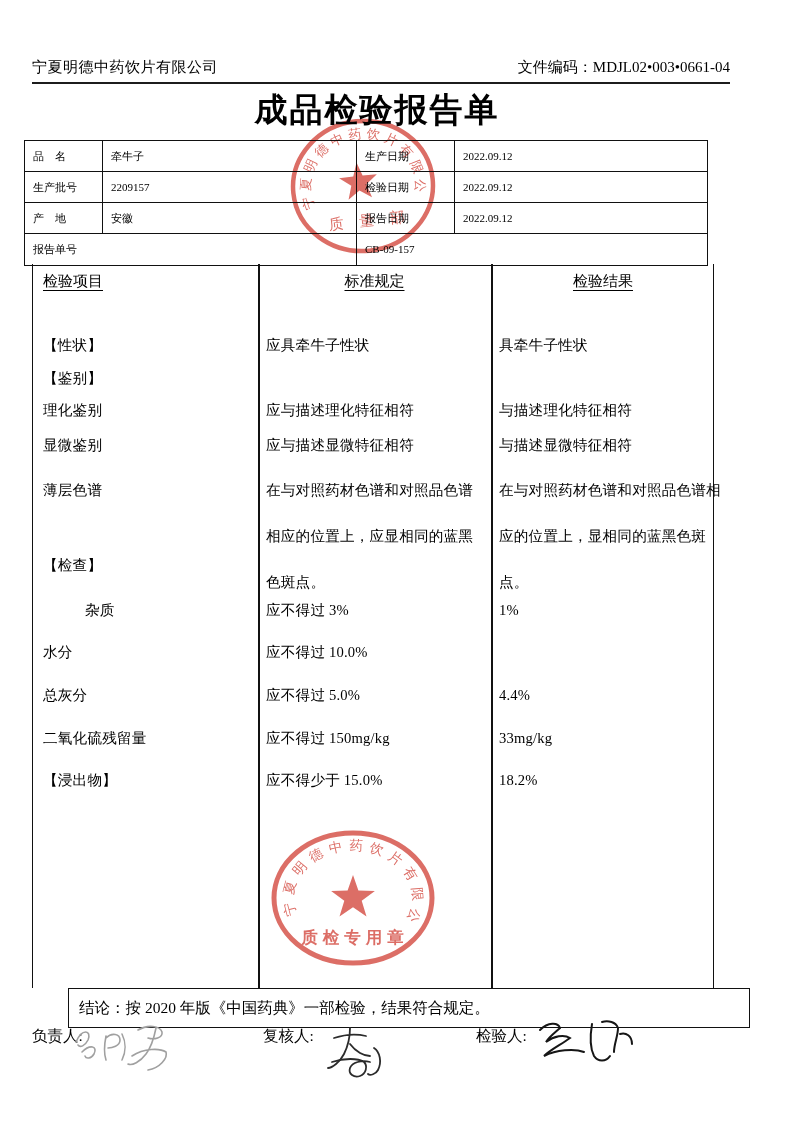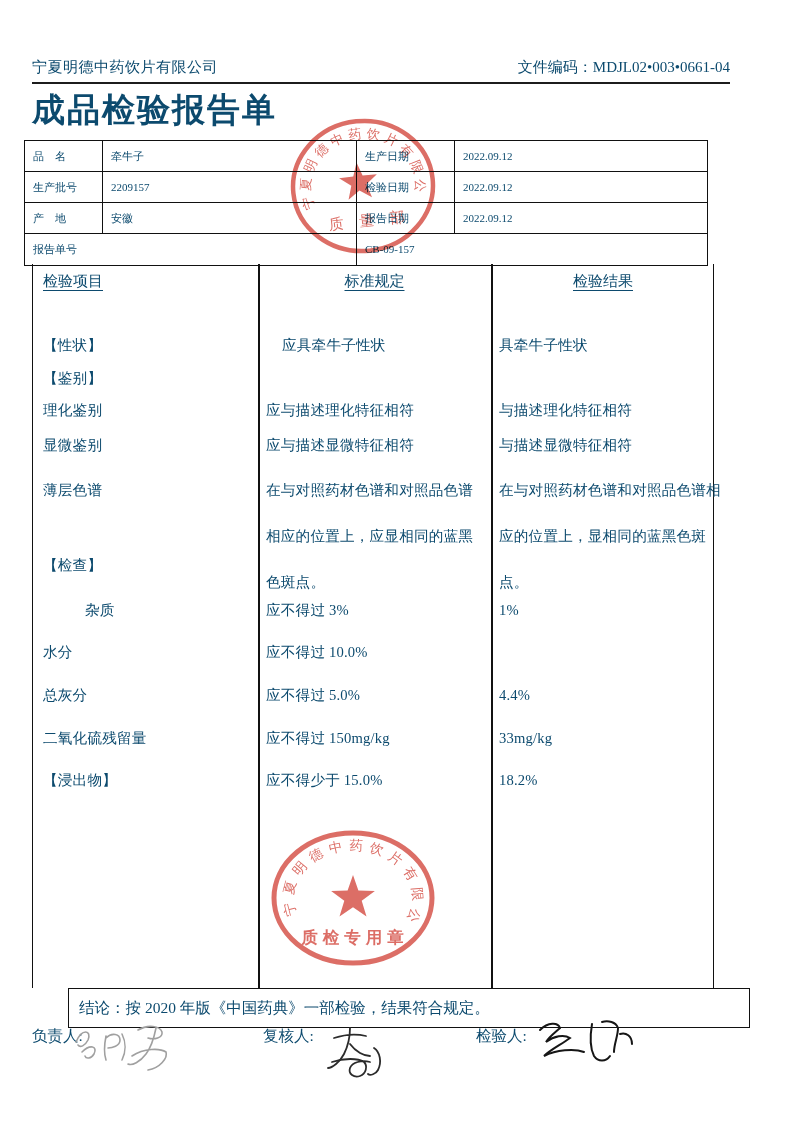--- a/index.html
+++ b/index.html
@@ -1,22 +1,22 @@
 <!DOCTYPE html>
 <html><head>
 <meta charset="utf-8">
 <style>
   html,body{margin:0;padding:0;background:#ffffff;}
   .page{position:relative;width:800px;height:1131px;background:#fff;overflow:hidden;
-        font-family:"Liberation Serif","DejaVu Serif",serif;color:#0c4a6e;}
+        font-family:"Liberation Serif","DejaVu Serif",serif;color:#000000;}
   
   .hdr-company{position:absolute;left:32px;top:58px;font-size:15px;letter-spacing:.5px;}
   .hdr-code{position:absolute;right:70px;top:58px;font-size:15px;}
   .hdr-rule{position:absolute;left:32px;top:82px;width:698px;height:2px;background:#1c1c1c;}
-  .doc-title{position:absolute;left:32px;top:88px;width:690px;text-align:left;
+  .doc-title{position:absolute;left:32px;top:88px;width:690px;text-align:center;
              font-size:33px;font-weight:bold;letter-spacing:2px;}
   
   .info-table{position:absolute;left:16px;top:140px;width:682px;
               display:grid;grid-template-columns:78px 254px 98px 252px;grid-auto-rows:31px;
               border:1.6px solid #111;box-sizing:content-box;font-size:11px;margin-left:8px;}
   .info-table .cell{box-sizing:border-box;border-right:1.5px solid #111;border-bottom:1.5px solid #111;
                     line-height:30px;padding-left:8px;white-space:nowrap;overflow:visible;}
   .info-table .cell.lastcol{border-right:none;}
   .info-table .cell.lastrow{border-bottom:none;}
   .info-table .cell.span2a{grid-column:1/3;}
@@ -72,21 +72,21 @@
   </div>
 
   <div class="inspection" id="inspection">
     <div class="vline" style="left:225px"></div>
     <div class="vline" style="left:458px"></div>
     <div class="ins-head h1"><span>检验项目</span></div>
     <div class="ins-head h2"><span>标准规定</span></div>
     <div class="ins-head h3"><span>检验结果</span></div>
 
   <div class="ins-cell" style="top: 58px; left: 10px; width: 212px;">【性状】</div>
-      <div class="ins-cell" style="top: 58px; left: 233px; width: 221px; margin-left: 16px;">应具牵牛子性状</div>
+      <div class="ins-cell" style="top: 58px; left: 233px; width: 221px;">应具牵牛子性状</div>
       <div class="ins-cell" style="top: 58px; left: 466px; width: 222px;">具牵牛子性状</div>
       <div class="ins-cell" style="top: 91px; left: 10px; width: 212px;">【鉴别】</div>
       <div class="ins-cell" style="top: 123px; left: 10px; width: 212px;">理化鉴别</div>
       <div class="ins-cell" style="top: 123px; left: 233px; width: 221px;">应与描述理化特征相符</div>
       <div class="ins-cell" style="top: 123px; left: 466px; width: 222px;">与描述理化特征相符</div>
       <div class="ins-cell" style="top: 158px; left: 10px; width: 212px;">显微鉴别</div>
       <div class="ins-cell" style="top: 158px; left: 233px; width: 221px;">应与描述显微特征相符</div>
       <div class="ins-cell" style="top: 158px; left: 466px; width: 222px;">与描述显微特征相符</div>
       <div class="ins-cell" style="top: 203px; left: 10px; width: 212px;">薄层色谱</div>
       <div class="ins-cell" style="top: 203px; left: 233px; width: 221px;">在与对照药材色谱和对照品色谱相应的位置上，应显相同的蓝黑色斑点。</div>

